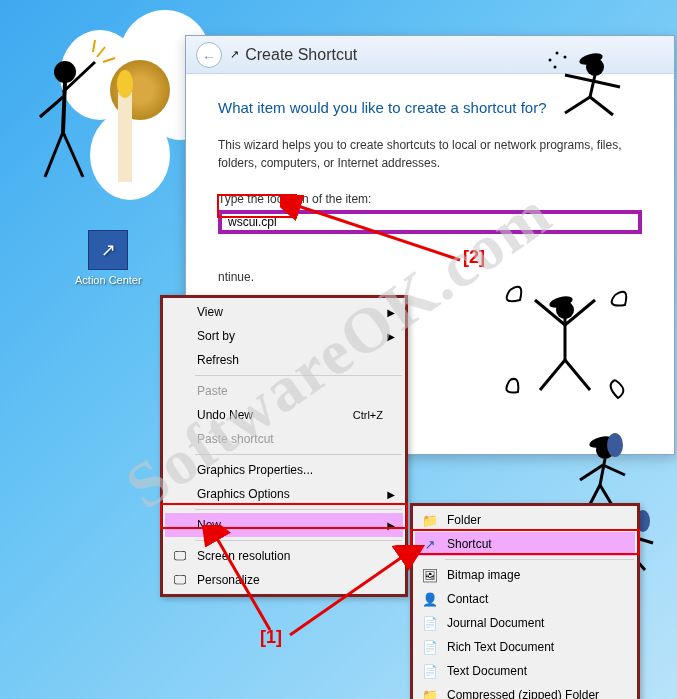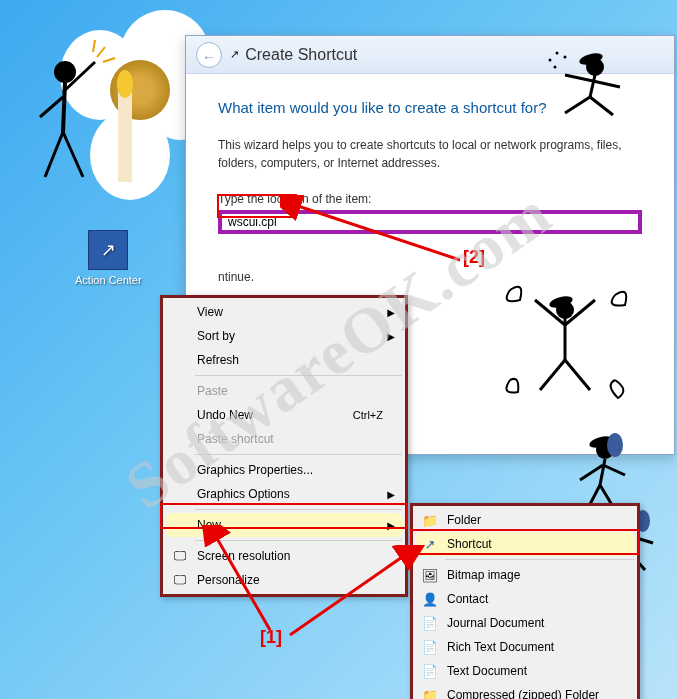--- a/index.html
+++ b/index.html
@@ -182,22 +182,21 @@
       align-items: center;
       justify-content: center;
       font-size: 13px;
     }
     .context-menu .sep {
       height: 1px;
       background: #cfcfcf;
       margin: 3px 1px 3px 30px;
     }
     .context-menu .item.highlighted {
-      background: #fef9c3;
-      border-radius: 7px;
+      background: #f0abfc;
     }
     .highlight-box-new {
       position: absolute;
       top: 503px;
       left: 160px;
       width: 248px;
       height: 26px;
       border: 2px solid #e80000;
       pointer-events: none;
     }

